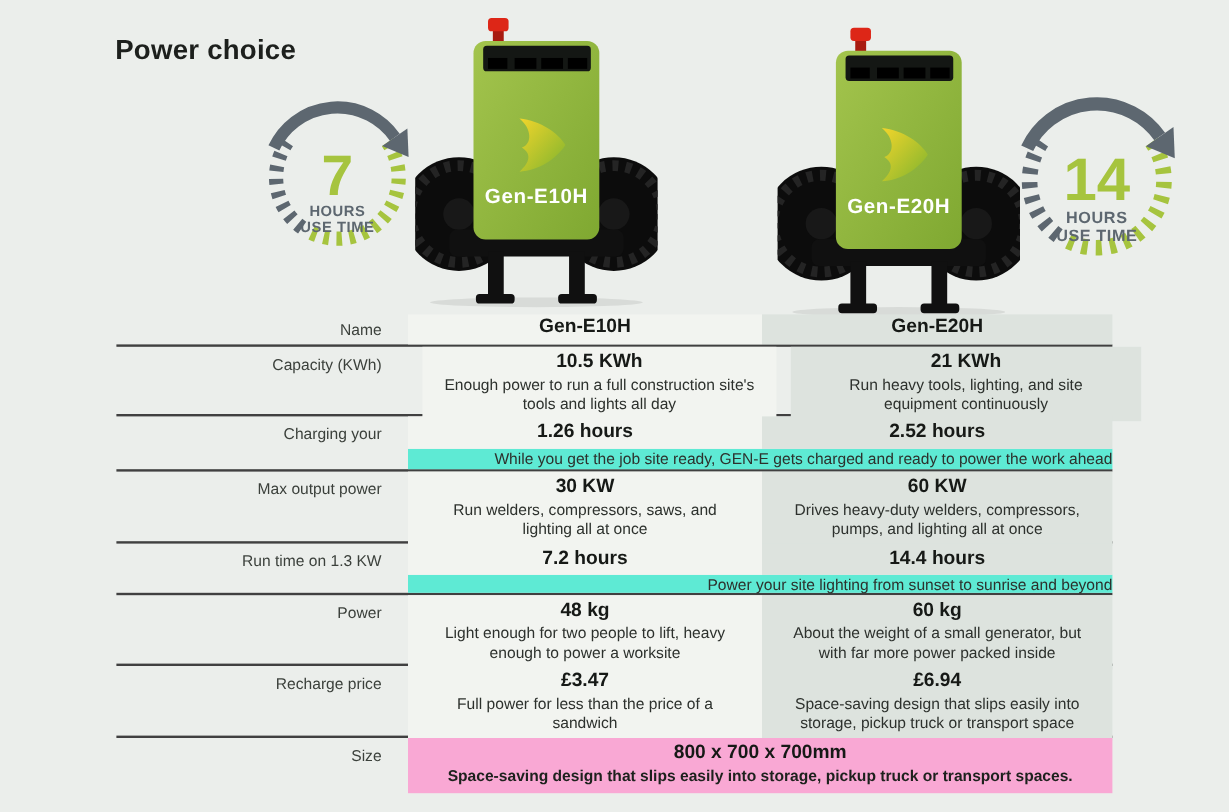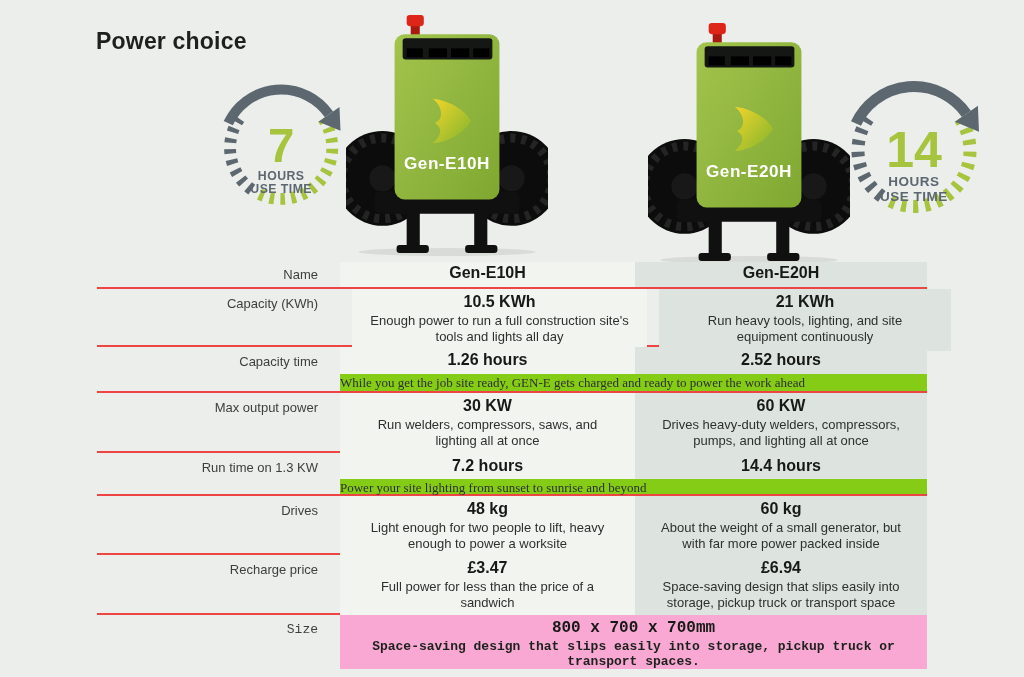--- a/index.html
+++ b/index.html
@@ -20,35 +20,35 @@
   
   .badge { position:absolute; }
   .badge-left  { left:210px; top:58px; width:146px; height:156px; }
   .badge-right { left:836px; top:52px; width:160px; height:171px; }
   .gen { position:absolute; }
   .gen-left  { left:346px; top:10px;  width:202px; height:247px; }
   .gen-right { left:648px; top:18px;  width:202px; height:247px; }
 
   
   .spec-table { position:absolute; left:97px; top:262px; width:830px; }
-  .trow { border-bottom:2px solid #ef4444; }
-  .trow:last-child { border-bottom:none;font-family:Liberation Mono, monospace; }
+  .trow { border-bottom:2px solid #404040; }
+  .trow:last-child { border-bottom:none; }
   .grid3 { display:grid; grid-template-columns:243px 295px 292px; }
   .cell-label {
     text-align:right; padding:7px 22px 0 0;
     font-size:13px; color:#3b403b;
   }
   .cell-c1 { background:#f2f4f0; text-align:center; }
   .cell-c2 { background:#dde3de; text-align:center; }
   .cell-span { background:#f9a8d4; text-align:center; grid-column:2/4; }
   .val  { font-size:16px; font-weight:bold; color:#161916; padding-top:4px; }
   .desc { font-size:13px; color:#2d312d; line-height:16px; padding:2px 18px 6px; }
   .spannote {
-    margin-left:243px; background:#84cc16; text-align:left;
-    font-size:13px; color:#2d312d; padding:1px 0 3px;font-family:Liberation Serif, serif;
+    margin-left:243px; background:#5eead4; text-align:right;
+    font-size:13px; color:#2d312d; padding:1px 0 3px;
   }
   .r-name  .grid3 { height:25px; }
   .r-name  .cell-label { padding-top:5px; }
   .r-name  .val { padding-top:2px; }
   .r-capacity .grid3 { height:56px;gap:12px; }
   .r-charging .grid3 { height:27px; }
   .r-charging .spannote { height:17px; }
   .r-max .grid3 { height:58px; }
   .r-runtime .grid3 { height:26px; }
   .r-runtime .spannote { height:15px; }
@@ -193,21 +193,21 @@
         </div>
         <div class="cell-c2">
           <div class="val">21 KWh</div>
           <div class="desc">Run heavy tools, lighting, and site equipment continuously</div>
         </div>
       </div>
     </div>
 
     <div class="trow r-charging">
       <div class="grid3">
-        <div class="cell-label">Capacity time</div>
+        <div class="cell-label">Charging your</div>
         <div class="cell-c1">
             <div class="val">1.26 hours</div>
           </div>
         <div class="cell-c2">
             <div class="val">2.52 hours</div>
           </div>
       </div>
       <div class="spannote">While you get the job site ready, GEN-E gets charged and ready to power the work ahead</div>
     </div>
 
@@ -233,21 +233,21 @@
           </div>
         <div class="cell-c2">
             <div class="val">14.4 hours</div>
           </div>
       </div>
       <div class="spannote">Power your site lighting from sunset to sunrise and beyond</div>
     </div>
 
     <div class="trow r-weight">
       <div class="grid3">
-        <div class="cell-label">Drives</div>
+        <div class="cell-label">Power</div>
         <div class="cell-c1">
           <div class="val">48 kg</div>
           <div class="desc">Light enough for two people to lift, heavy enough to power a worksite</div>
         </div>
         <div class="cell-c2">
           <div class="val">60 kg</div>
           <div class="desc">About the weight of a small generator, but with far more power packed inside</div>
         </div>
       </div>
     </div>

